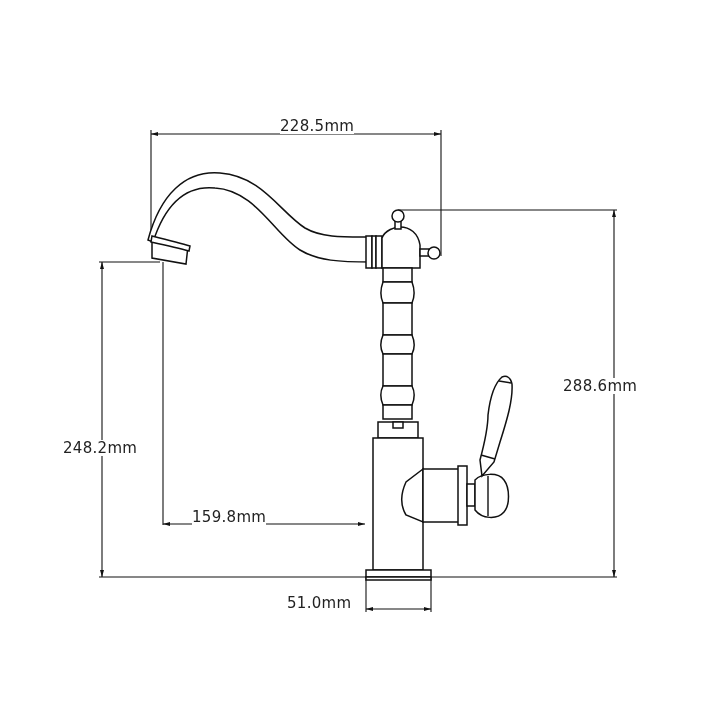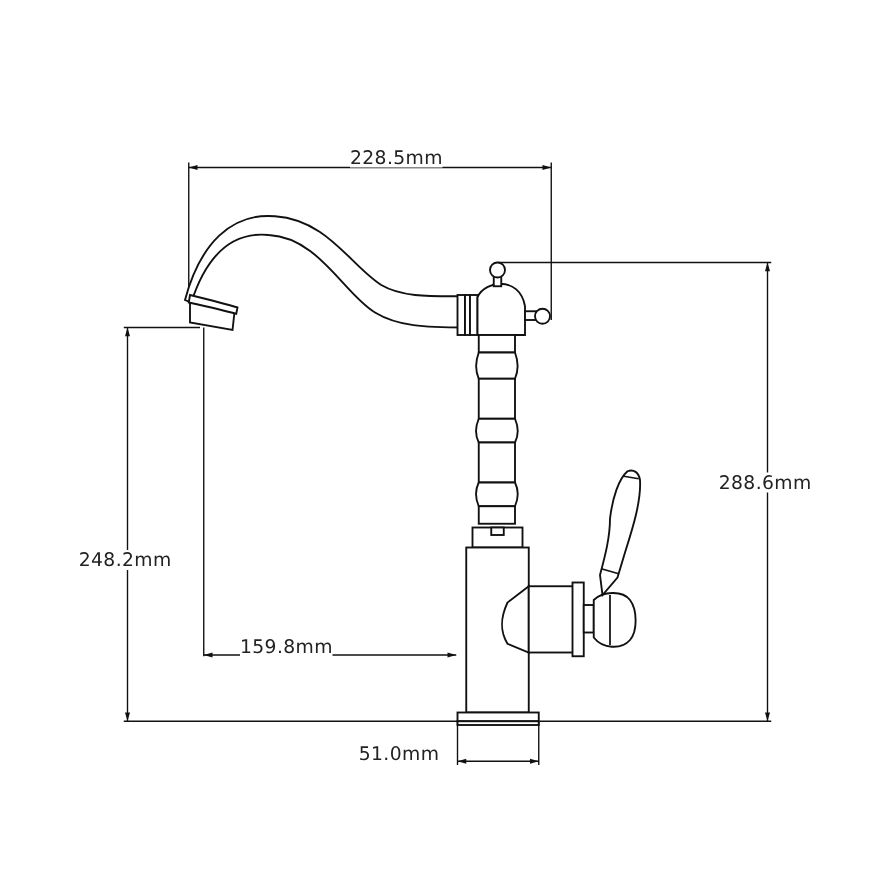--- a/index.html
+++ b/index.html
@@ -112,17 +112,17 @@
       <line class="ln" x1="499" y1="381" x2="511" y2="383"></line>
     </g>
 
     <g>
       <rect class="part" x="366" y="570" width="65" height="7"></rect>
       <rect class="part" x="366" y="577" width="65" height="3"></rect>
     </g>
   </svg>
 
   <div class="label" style="left:280px; top:118px;">228.5mm</div>
-  <div class="label" style="left:575px; top:378px;">288.6mm</div>
+  <div class="label" style="left:563px; top:378px;">288.6mm</div>
   <div class="label" style="left:63px; top:440px;text-align:center;">248.2mm</div>
   <div class="label" style="left:192px; top:509px;">159.8mm</div>
   <div class="label" style="left:287px; top:595px;">51.0mm</div>
 </div>
 
 </body></html>

